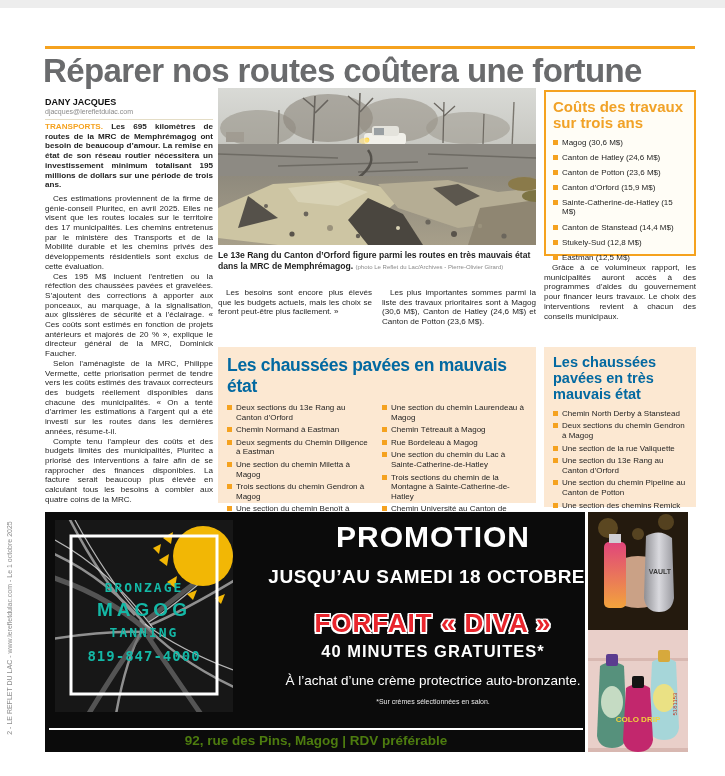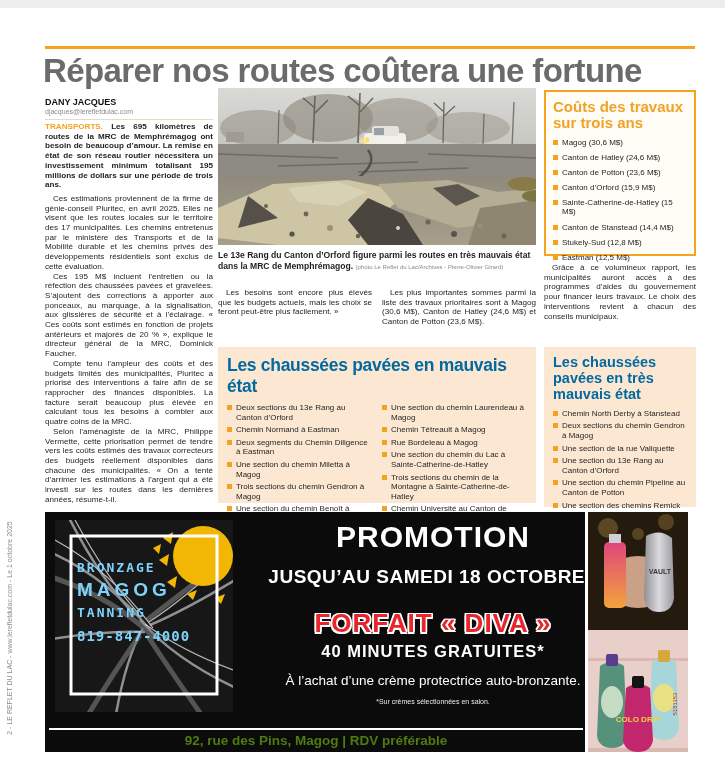--- a/index.html
+++ b/index.html
@@ -56,21 +56,21 @@
   .box-bad  { left:218px; top:347px; width:318px; height:156px; }
   .box-bad .ph-title { font-size:17.5px; letter-spacing:-0.3px; margin-bottom:6px; }
   .box-bad .cols { display:flex; gap:10px; }
   .box-bad .cols > ul { width:150px; }
   .box-vbad { left:544px; top:347px; width:152px; height:160px; }
   .box-vbad .ph-title { font-size:14.5px; line-height:1.1; margin-bottom:6px; }
 
   
   .ad { position:absolute; left:45px; top:512px; width:643px; height:240px; background:#0b0b0b; }
   .palm-photo { position:absolute; left:10px; top:8px; width:178px; height:192px; overflow:hidden; background:#161616; }
-  .palm-text { position:absolute; left:22px; top:40px; width:134px; text-align:left; color:#7dd3fc;
+  .palm-text { position:absolute; left:22px; top:60px; width:134px; text-align:center; color:#14b8a6;
                font-family:"DejaVu Sans Mono", monospace; }
   .palm-text .l1, .palm-text .l3 { font-size:13px; font-weight:bold; letter-spacing:2px; }
   .palm-text .l2 { font-size:19px; font-weight:bold; letter-spacing:4px; margin:4px 0; font-family:Liberation Sans, sans-serif; }
   .palm-text .phone { font-size:14px; font-weight:bold; letter-spacing:1px; margin-top:8px; }
 
   .ad-center { position:absolute; left:200px; top:6px; width:376px; height:208px;
                display:flex; flex-direction:column; align-items:center; text-align:center; color:#fff; }
   .promo-title { font-size:30px; font-weight:bold; letter-spacing:1px; margin-top:2px; }
   .promo-sub   { font-size:19px; font-weight:bold; letter-spacing:0.5px; margin-top:12px; }
   .offer {
@@ -110,22 +110,22 @@
   <div class="byline">
     <div class="author">DANY JACQUES</div>
     <div class="email">djacques@lerefletdulac.com</div>
     <div class="rule"></div>
   </div>
 
   <div class="col1">
     <p class="lead"><span class="kicker">TRANSPORTS.</span><span> Les 695 kilomètres de routes de la MRC de Memphrémagog ont besoin de beaucoup d’amour. La remise en état de son réseau routier nécessitera un investissement minimum totalisant 195 millions de dollars sur une période de trois ans.</span></p>
     <p class="body-par">Ces estimations proviennent de la firme de génie-conseil Pluritec, en avril 2025. Elles ne visent que les routes locales sur le territoire des 17 municipalités. Les chemins entretenus par le ministère des Transports et de la Mobilité durable et les chemins privés des développements résidentiels sont exclus de cette évaluation.</p>
     <p class="body-par">Ces 195 M$ incluent l’entretien ou la réfection des chaussées pavées et gravelées. S’ajoutent des corrections à apporter aux ponceaux, au marquage, à la signalisation, aux glissières de sécurité et à l’éclairage. « Ces coûts sont estimés en fonction de projets antérieurs et majorés de 20 % », explique le directeur général de la MRC, Dominick Faucher.</p>
+    <p class="body-par">Selon l’aménagiste de la MRC, Philippe Vermette, cette priorisation permet de tendre vers les coûts estimés des travaux correcteurs des budgets réellement disponibles dans chacune des municipalités. « On a tenté d’arrimer les estimations à l’argent qui a été investi sur les routes dans les dernières années, résume-t-il.</p>
     <p class="body-par">Compte tenu l’ampleur des coûts et des budgets limités des municipalités, Pluritec a priorisé des interventions à faire afin de se rapprocher des finances disponibles. La facture serait beaucoup plus élevée en calculant tous les besoins à combler aux quatre coins de la MRC.</p>
-    <p class="body-par">Selon l’aménagiste de la MRC, Philippe Vermette, cette priorisation permet de tendre vers les coûts estimés des travaux correcteurs des budgets réellement disponibles dans chacune des municipalités. « On a tenté d’arrimer les estimations à l’argent qui a été investi sur les routes dans les dernières années, résume-t-il.</p>
   </div>
 
   <div class="photo">
     <svg width="318" height="157" viewBox="0 0 318 157">
       <defs>
         <linearGradient id="sky" x1="0" y1="0" x2="0" y2="1">
           <stop offset="0" stop-color="#d9dad6"></stop>
             <stop offset="1" stop-color="#c6c6c0"></stop>
         </linearGradient>
         <linearGradient id="fg" x1="0" y1="0" x2="0" y2="1">

